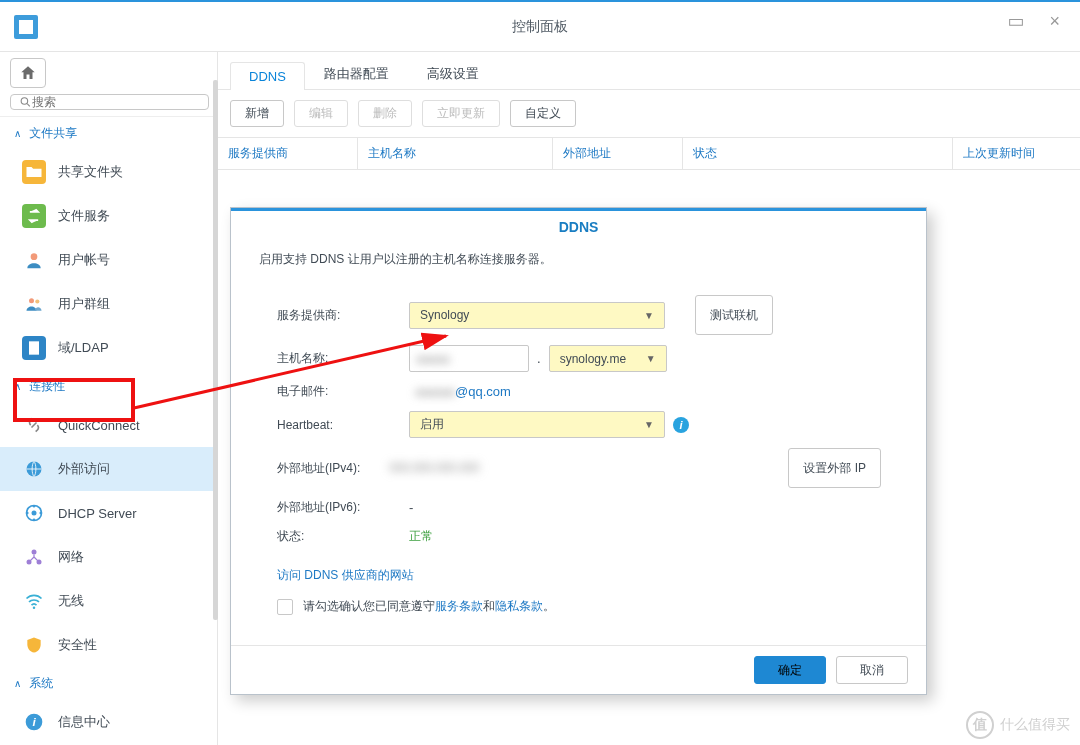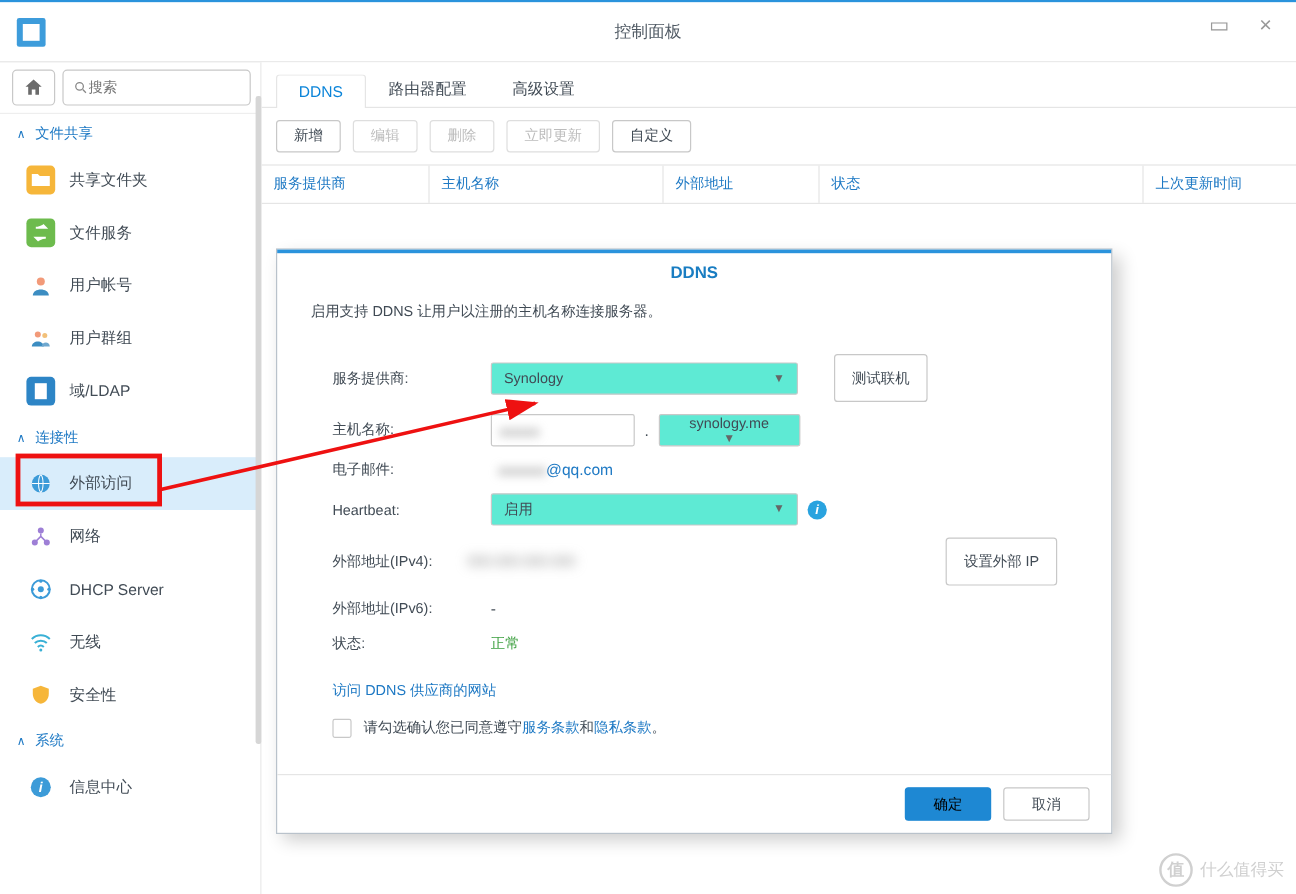--- a/index.html
+++ b/index.html
@@ -5,21 +5,21 @@
   * { box-sizing: border-box; margin: 0; padding: 0; }
   body { font-family: "Microsoft YaHei", Arial, sans-serif; font-size: 13px; background: #fff; color: #414b55; width: 1080px; height: 745px; overflow: hidden; position: relative; }
   .window-chrome { height: 2px; background: #2a93dc; }
   .title-bar { height: 50px; display: flex; align-items: center; border-bottom: 1px solid #e5e5e5; background: #fff; position: relative; }
   .title-bar .app-icon { width: 24px; height: 24px; margin-left: 14px; margin-right: 10px; background: linear-gradient(#3d9cdb, #3d9cdb); border-radius: 2px; display:flex; align-items:center; justify-content:center;}
   .title-bar .app-icon::after { content:""; width:14px; height:14px; background:#fff; }
   .title-bar .title { position:absolute; left:50%; transform:translateX(-50%); color:#505a64; font-size:14px; }
   .title-bar .win-ctrl { position:absolute; right:10px; top:8px; color:#999; font-size:18px; letter-spacing:10px; }
   .main-layout { display:flex; height:697px; }
   .sidebar { width:218px; border-right:1px solid #e5e5e5; background:#fff; display:flex; flex-direction:column; }
-  .sb-top { display:flex; gap:6px; padding:6px 8px 6px 10px; border-bottom:1px solid #eee; }
+  .sb-top { display:flex; gap:6px; padding:6px 8px 6px 10px; border-bottom:1px solid #eee;flex-direction:column; }
   .home-btn { width:36px; height:30px; border:1px solid #c8c8c8; border-radius:4px; display:flex; align-items:center; justify-content:center; background:#fff; }
   .search-wrap { flex:1; display:flex; align-items:center; border:1px solid #c8c8c8; border-radius:4px; height:30px; padding:0 8px; }
   .search-wrap input { border:none; outline:none; font-size:12px; width:100%; color:#999; }
   .sb-section-header { display:flex; align-items:center; gap:8px; padding:8px 14px; color:#1e79c4; font-size:12px; cursor:pointer; }
   .sb-item { display:flex; align-items:center; gap:12px; padding:10px 14px 10px 22px; cursor:pointer; }
   .sb-item.active { background:#d9edfb; }
   .sb-item .icon { width:24px; height:24px; display:flex; align-items:center; justify-content:center; border-radius:4px; }
   .sb-label { font-size:13px; color:#414b55; }
   .chev { font-size:10px; }
   .content { flex:1; position:relative; background:#fff; padding:0 0 0 0; }
@@ -34,23 +34,23 @@
   .th { padding:7px 10px; font-size:12px; color:#1e79c4; border-right:1px solid #e5e5e5; }
   .th:last-child{ border-right:none;}
   .dialog { position:absolute; left:12px; right:0; top:155px; width:697px; border:1px solid #b9c2cb; background:#fff; box-shadow:6px 6px 14px rgba(0,0,0,0.2); }
   .dialog-top { height:3px; background:#2a93dc; }
   .dialog-title { text-align:center; color:#197dc2; font-weight:bold; padding:8px 0 12px 0; font-size:14px;}
   .dialog-body { padding:0 28px 12px 28px; }
   .dialog-desc { font-size:12px; color:#414b55; padding:4px 0 22px 0;}
   .frow { display:flex; align-items:center; padding:5px 0; min-height:29px; }
   .frow .flabel { width:150px; font-size:12px; padding-left:18px; }
   .frow .fval { display:flex; align-items:center; gap:8px; }
-  .select { height:27px; border:1px solid #c8c8c8; border-radius:2px; background:#5eead4; display:flex; align-items:center; justify-content:space-between; padding:0 10px; font-size:12px; }
+  .select { height:27px; border:1px solid #c8c8c8; border-radius:2px; background:#fef9c3; display:flex; align-items:center; justify-content:space-between; padding:0 10px; font-size:12px; }
   .select.w256 { width:256px; }
-  .select.w118 { width:118px;flex-direction:column; }
+  .select.w118 { width:118px; }
   .select .caret { font-size:10px; color:#666; }
   .input-blur { width:120px; height:27px; border:1px solid #c8c8c8; border-radius:2px; display:flex; align-items:center; }
   .blur-text { filter:blur(4px); color:#888; font-size:12px; padding-left:6px;}
   .link { color:#1e79c4; }
   .info-icon { width:16px; height:16px; border-radius:50%; background:#29a3df; color:#fff; display:flex; align-items:center; justify-content:center; font-size:11px; font-style:italic; font-weight:bold;}
   .small-btn { height:40px; padding:0 14px; border:1px solid #c8c8c8; border-radius:3px; background:#fff; font-size:12px; display:flex; align-items:center; }
   .status-normal { color:#3fa142; font-size:12px; }
   .dialog-link { color:#1e79c4; font-size:12px; padding:16px 0 10px 18px; display:block;}
   .agree-row { display:flex; align-items:center; gap:10px; padding:4px 0 18px 18px; font-size:12px; }
   .checkbox { width:16px; height:16px; border:1px solid #c8c8c8; border-radius:2px; background:#fff; }
@@ -138,52 +138,61 @@
             <rect x="6" y="4" width="12" height="16" fill="#fff"></rect>
           </svg>
         </div>
       <span class="sb-label">域/LDAP</span>
     </div>
 
     <div class="sb-section-header">
       <span class="chev">∧</span>
       <span>连接性</span>
     </div>
+    <div class="sb-item">
+      <div class="icon">
+          <svg viewBox="0 0 24 24">
+            <path d="M9 15l6-6" stroke="#888" stroke-width="2"></path>
+            <path d="M8 12a4 4 0 010-6l2-2m6 8a4 4 0 010 6l-2 2" stroke="#888" stroke-width="2" fill="none"></path>
+          </svg>
+        </div>
+      <span class="sb-label">QuickConnect</span>
+    </div>
     <div class="sb-item active">
       <div class="icon">
           <svg viewBox="0 0 24 24">
             <circle cx="12" cy="12" r="9" fill="#3c9bd8"></circle>
             <path d="M3 12h18M12 3c3 3 3 15 0 18M12 3c-3 3-3 15 0 18" stroke="#fff" stroke-width="1" fill="none"></path>
           </svg>
         </div>
       <span class="sb-label">外部访问</span>
-    </div>
-    <div class="sb-item">
-      <div class="icon">
-          <svg viewBox="0 0 24 24">
-            <circle cx="12" cy="6" r="3" fill="#9e7fd6"></circle>
-            <circle cx="6" cy="18" r="3" fill="#9e7fd6"></circle>
-            <circle cx="18" cy="18" r="3" fill="#9e7fd6"></circle>
-            <path d="M12 9v3m0 0l-5 5m5-5l5 5" stroke="#9e7fd6" stroke-width="1.5"></path>
-          </svg>
-        </div>
-      <span class="sb-label">网络</span>
     </div>
     <div class="sb-item">
       <div class="icon">
           <svg viewBox="0 0 24 24">
             <circle cx="12" cy="12" r="9" fill="none" stroke="#3c9bd8" stroke-width="2"></circle>
             <circle cx="12" cy="12" r="3" fill="#3c9bd8"></circle>
             <circle cx="12" cy="4" r="1.5" fill="#3c9bd8"></circle>
             <circle cx="20" cy="12" r="1.5" fill="#3c9bd8"></circle>
             <circle cx="12" cy="20" r="1.5" fill="#3c9bd8"></circle>
             <circle cx="4" cy="12" r="1.5" fill="#3c9bd8"></circle>
           </svg>
         </div>
       <span class="sb-label">DHCP Server</span>
+    </div>
+    <div class="sb-item">
+      <div class="icon">
+          <svg viewBox="0 0 24 24">
+            <circle cx="12" cy="6" r="3" fill="#9e7fd6"></circle>
+            <circle cx="6" cy="18" r="3" fill="#9e7fd6"></circle>
+            <circle cx="18" cy="18" r="3" fill="#9e7fd6"></circle>
+            <path d="M12 9v3m0 0l-5 5m5-5l5 5" stroke="#9e7fd6" stroke-width="1.5"></path>
+          </svg>
+        </div>
+      <span class="sb-label">网络</span>
     </div>
     <div class="sb-item">
       <div class="icon">
           <svg viewBox="0 0 24 24">
             <path d="M3 9c5-5 13-5 18 0M6 13c3-3 9-3 12 0M9 17c2-2 4-2 6 0" stroke="#39b0d5" stroke-width="2" fill="none"></path>
             <circle cx="12" cy="20" r="1.5" fill="#39b0d5"></circle>
           </svg>
         </div>
       <span class="sb-label">无线</span>
     </div>

